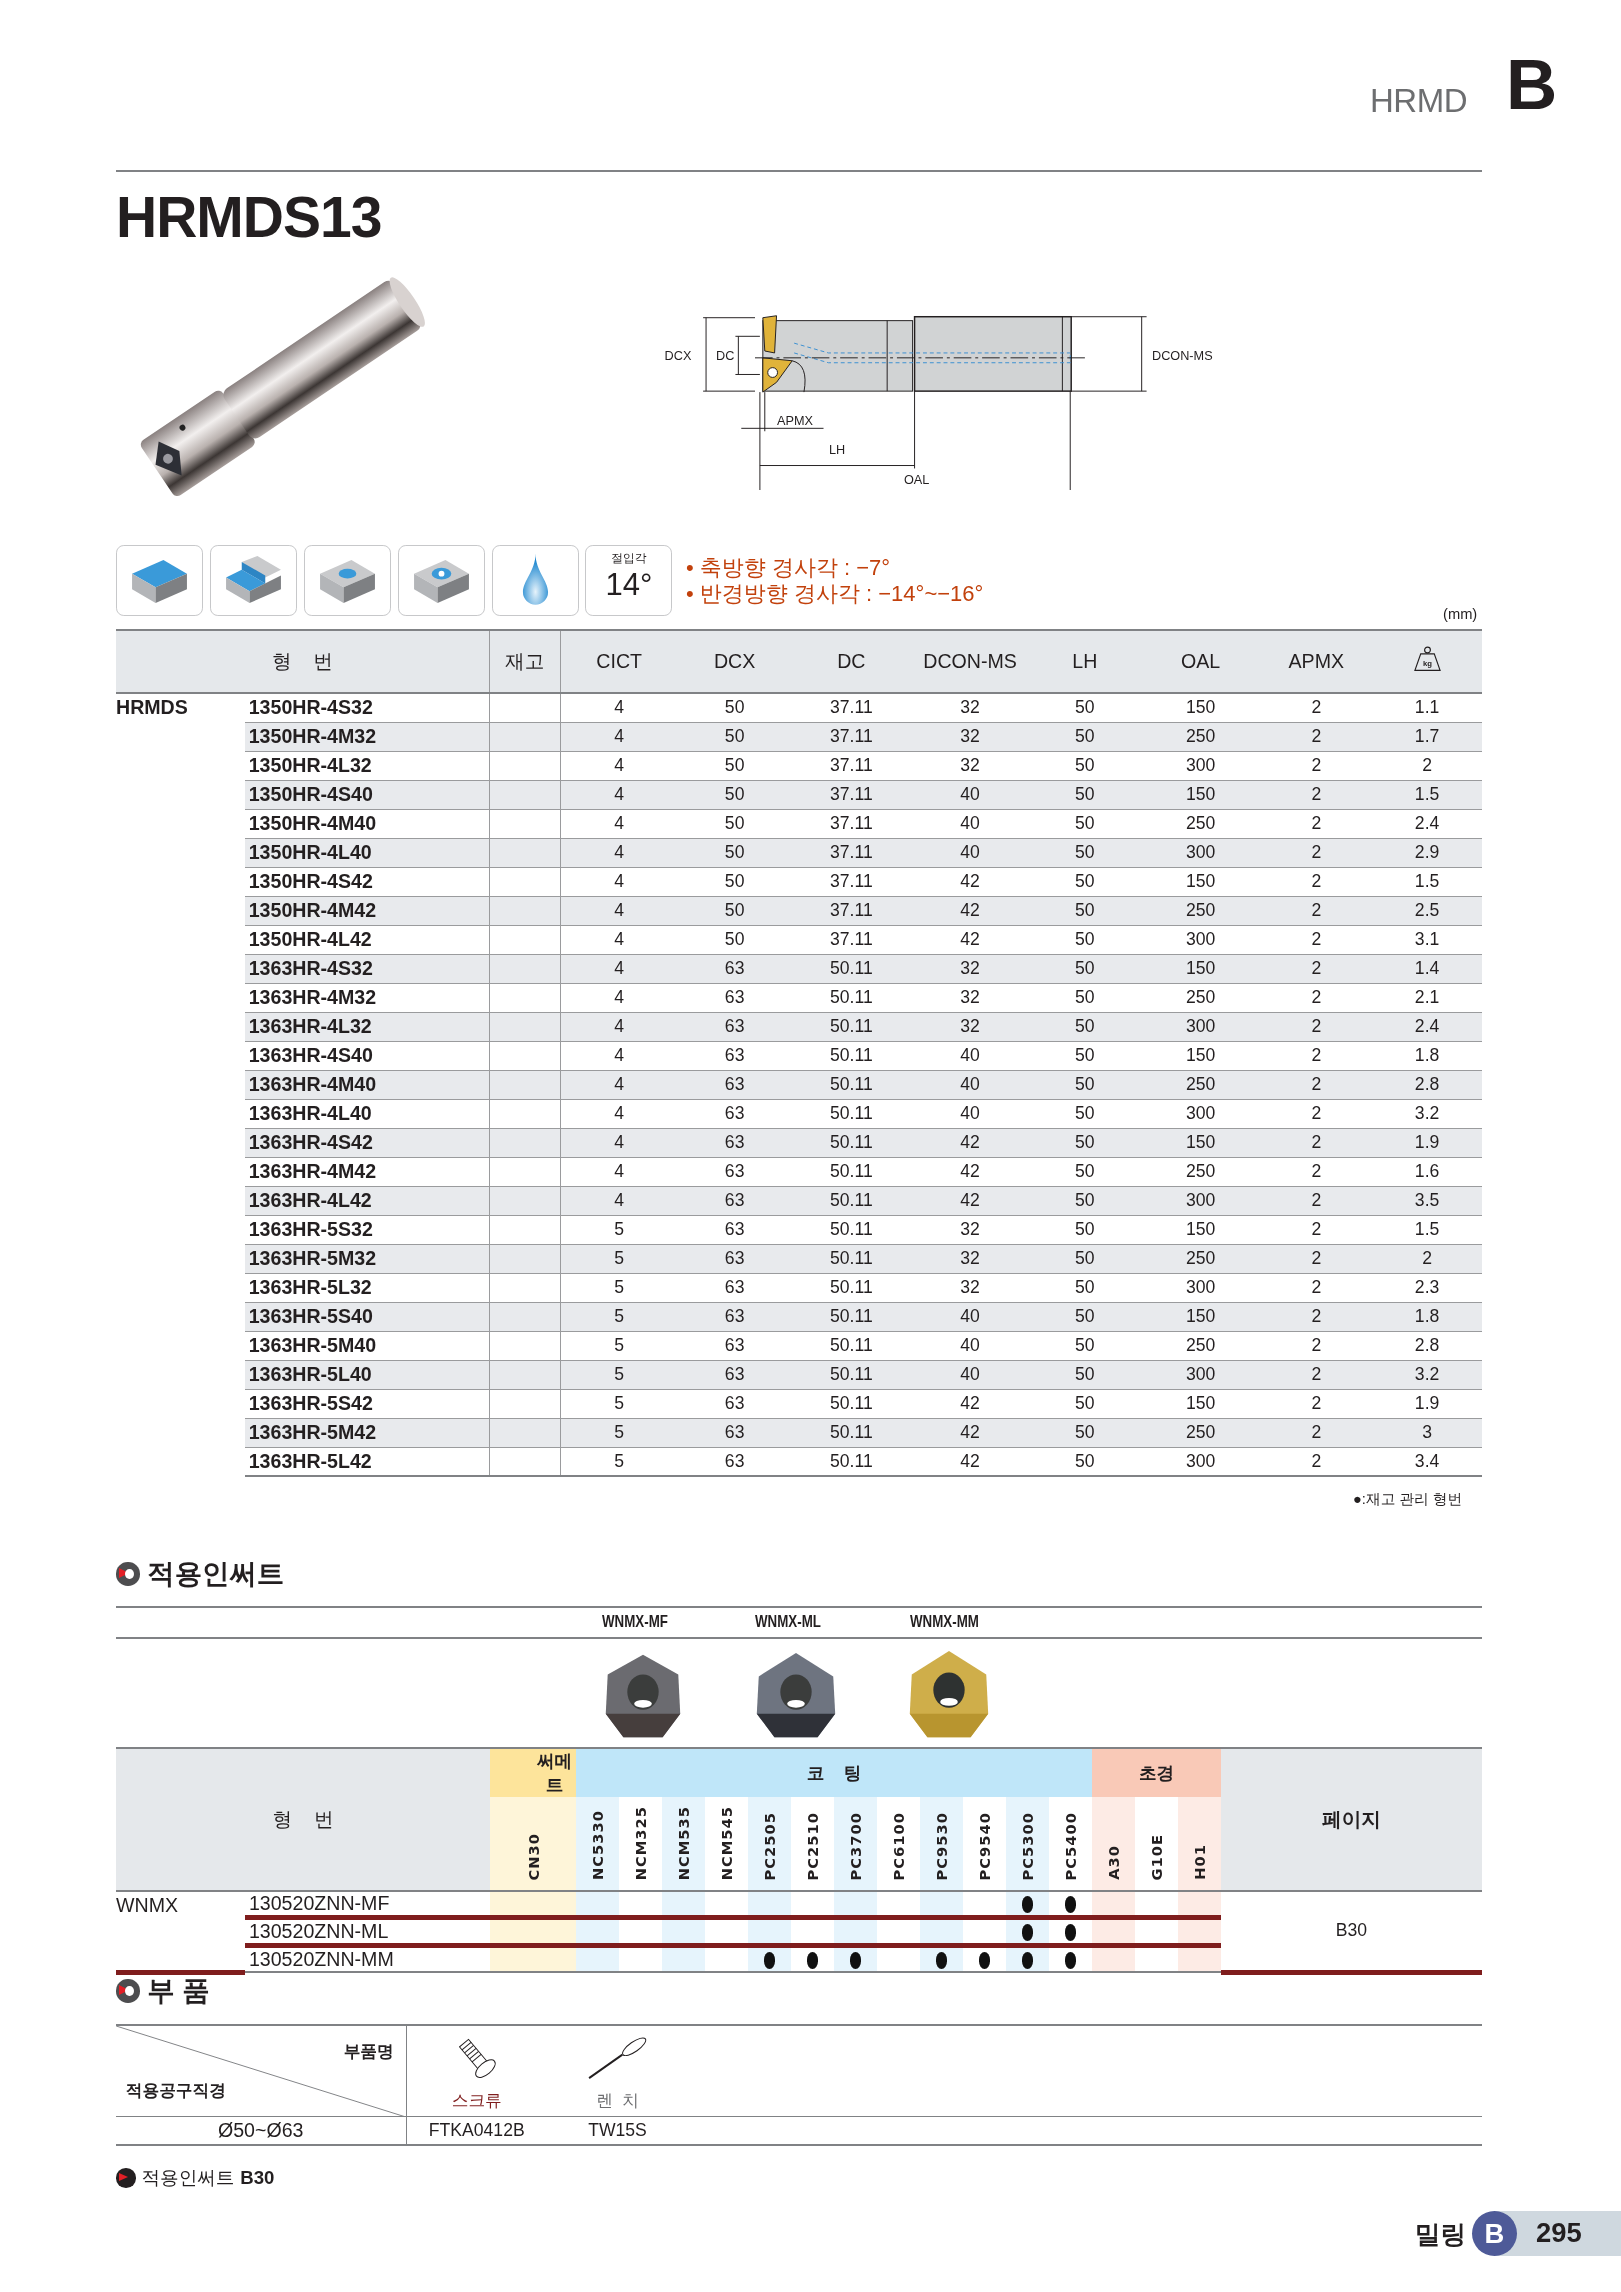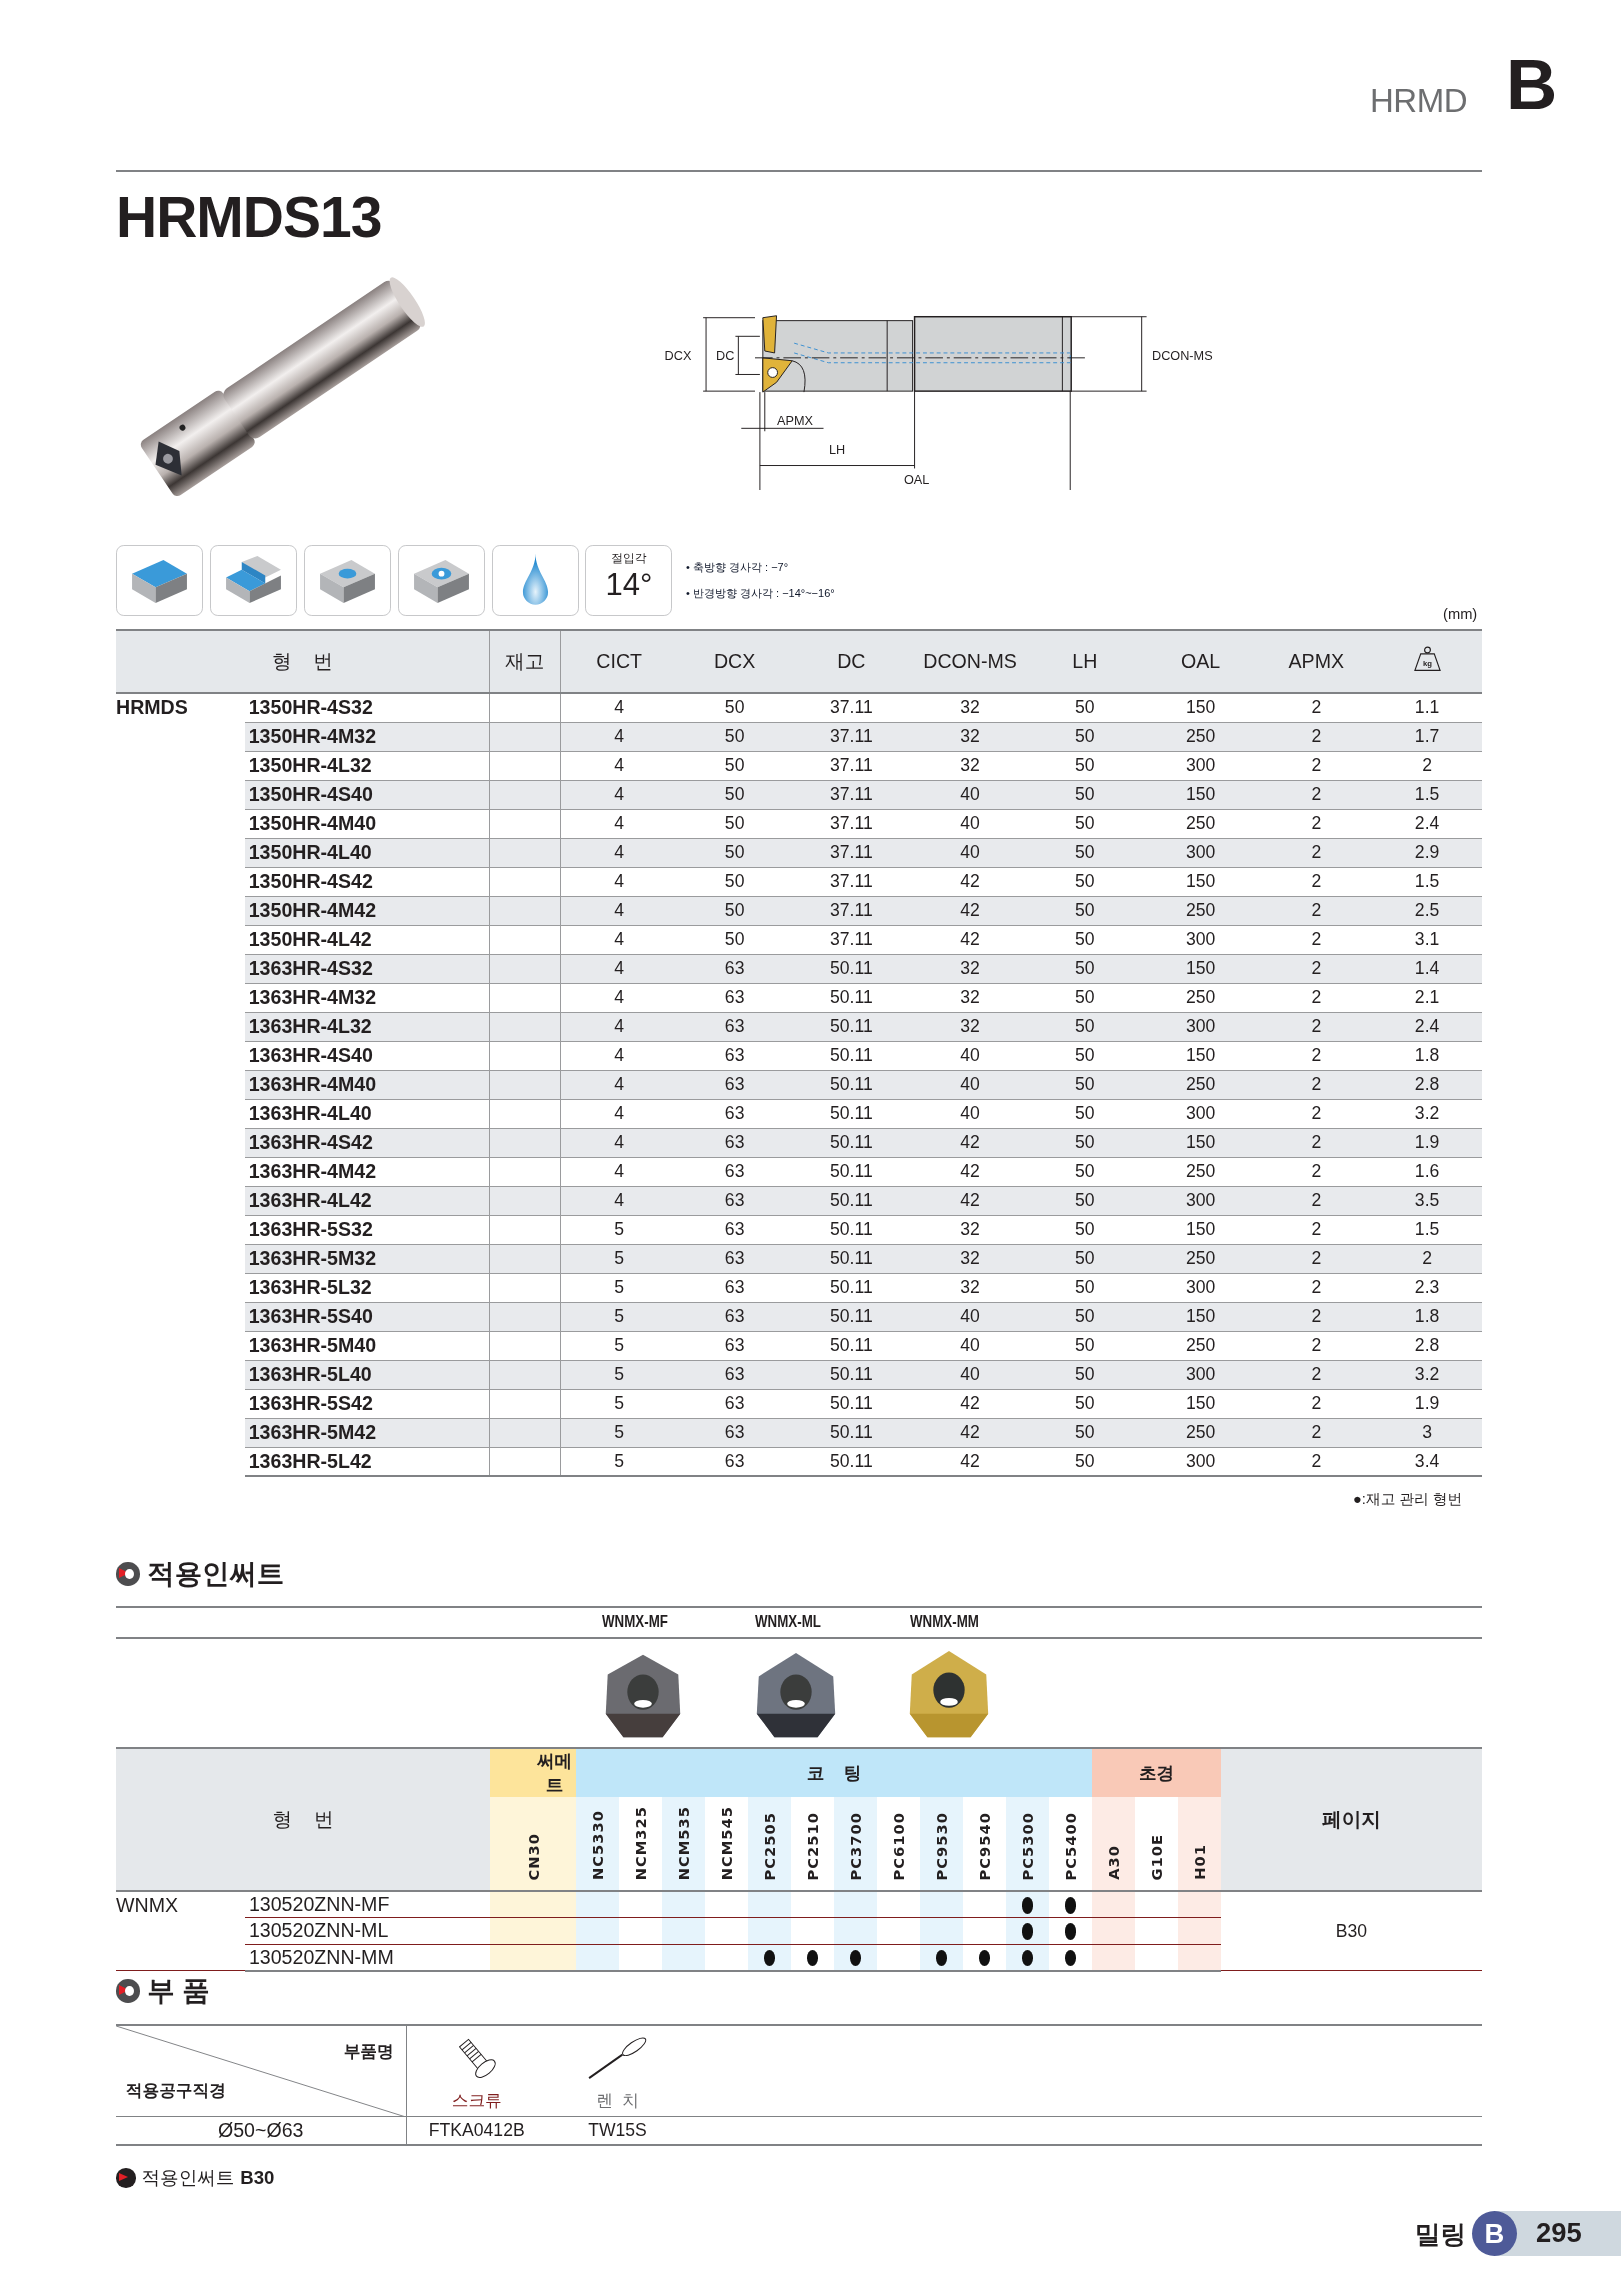--- a/index.html
+++ b/index.html
@@ -19,21 +19,21 @@
   
   .drawing { position: absolute; left: 647px; top: 304px; width: 588px; height: 186px; }
   .dim-label { position: absolute; font-size: 12.7px; color: #231f20; font-family: "Liberation Sans", sans-serif; }
 
   
   .icons { position: absolute; left: 116px; top: 545px; display: flex; gap: 6.9px; }
   .icon-box { width: 87px; height: 71px; border: 1px solid #c7c8ca; border-radius: 7.8px; background: #fff; display: flex; align-items: center; justify-content: center; }
   .angle-box { width: 87px; height: 71px; border: 1px solid #c7c8ca; border-radius: 7.8px; text-align: center; padding-top: 4.9px; }
   .angle-box .small { font-size: 11.8px; color: #231f20; }
   .angle-box .big { font-size: 31px; line-height: 35px; color: #231f20; }
-  .angle-notes { position: absolute; left: 686px; top: 555px; font-size: 11px; line-height: 25.5px; color: #0f172a; }
+  .angle-notes { position: absolute; left: 686px; top: 555px; font-size: 22px; line-height: 25.5px; color: #c2410c; }
 
   .mm { position: absolute; left: 1443px; top: 606px; font-size: 14.7px; color: #231f20; }
 
   
   table { border-collapse: collapse; }
   .main-table { position: absolute; left: 116px; top: 629px; width: 1366px; }
   .main-table th { background: #e5e8eb; height: 63px; font-weight: normal; font-size: 19.6px; color: #231f20; border-top: 2px solid #808285; border-bottom: 2px solid #808285; }
   .main-table td { height: 29px; font-size: 17.6px; text-align: center; color: #231f20; border-bottom: 1px solid #9a9b9d; }
   .main-table tr.alt td.shade { background: #e8eaed; }
   .main-table td.series { text-align: left; font-weight: bold; font-size: 19.6px; vertical-align: top; padding-top: 2px; border-bottom: none; background: #fff !important; }
@@ -55,21 +55,21 @@
   .ins-rule { position: absolute; left: 116px; width: 1366px; height: 2px; background: #808285; }
   .ins-label { position: absolute; top: 1613px; font-size: 15.7px; font-weight: bold; color: #231f20; transform: scaleX(0.85); transform-origin: left; }
   .insert-img { position: absolute; top: 1647px; width: 98px; height: 98px; }
 
   
   .grade-table { position: absolute; left: 116px; top: 1747px; width: 1366px; }
   .grade-table th, .grade-table td { font-size: 15.7px; color: #231f20; text-align: center; }
   .grade-table .top th { height: 29px; font-weight: bold; font-size: 17.6px; border-top: 2px solid #808285; }
   .grade-table .sub th { height: 94px; vertical-align: bottom; padding-bottom: 5.9px; font-weight: bold; }
   .vtext { writing-mode: vertical-rl; transform: rotate(180deg); font-family: "DejaVu Sans", sans-serif; font-weight: bold; font-size: 14.7px; letter-spacing: 1px; display: inline-block; }
-  .grade-table td { height: 26.5px; border-bottom: 1px solid #7f1d1d; font-size: 17.6px; }
+  .grade-table td { height: 26.5px; border-bottom: 5px solid #7f1d1d; font-size: 17.6px; }
   .grade-table tr:last-child td { border-bottom: 2px solid #808285; }
   .g-cermet-h { background: #fde49b; padding-left: 43px; }
   .g-cermet { background: #fef5d9; }
   .g-coat-h { background: #bfe6f9; }
   .g-coat-a { background: #e6f4fc; }
   .g-coat-b { background: #ffffff; }
   .g-cbn-h { background: #f9c9b7; }
   .g-cbn-a { background: #fdebe5; }
   .g-cbn-b { background: #ffffff; }
   .g-head { background: #e5e8eb; }

